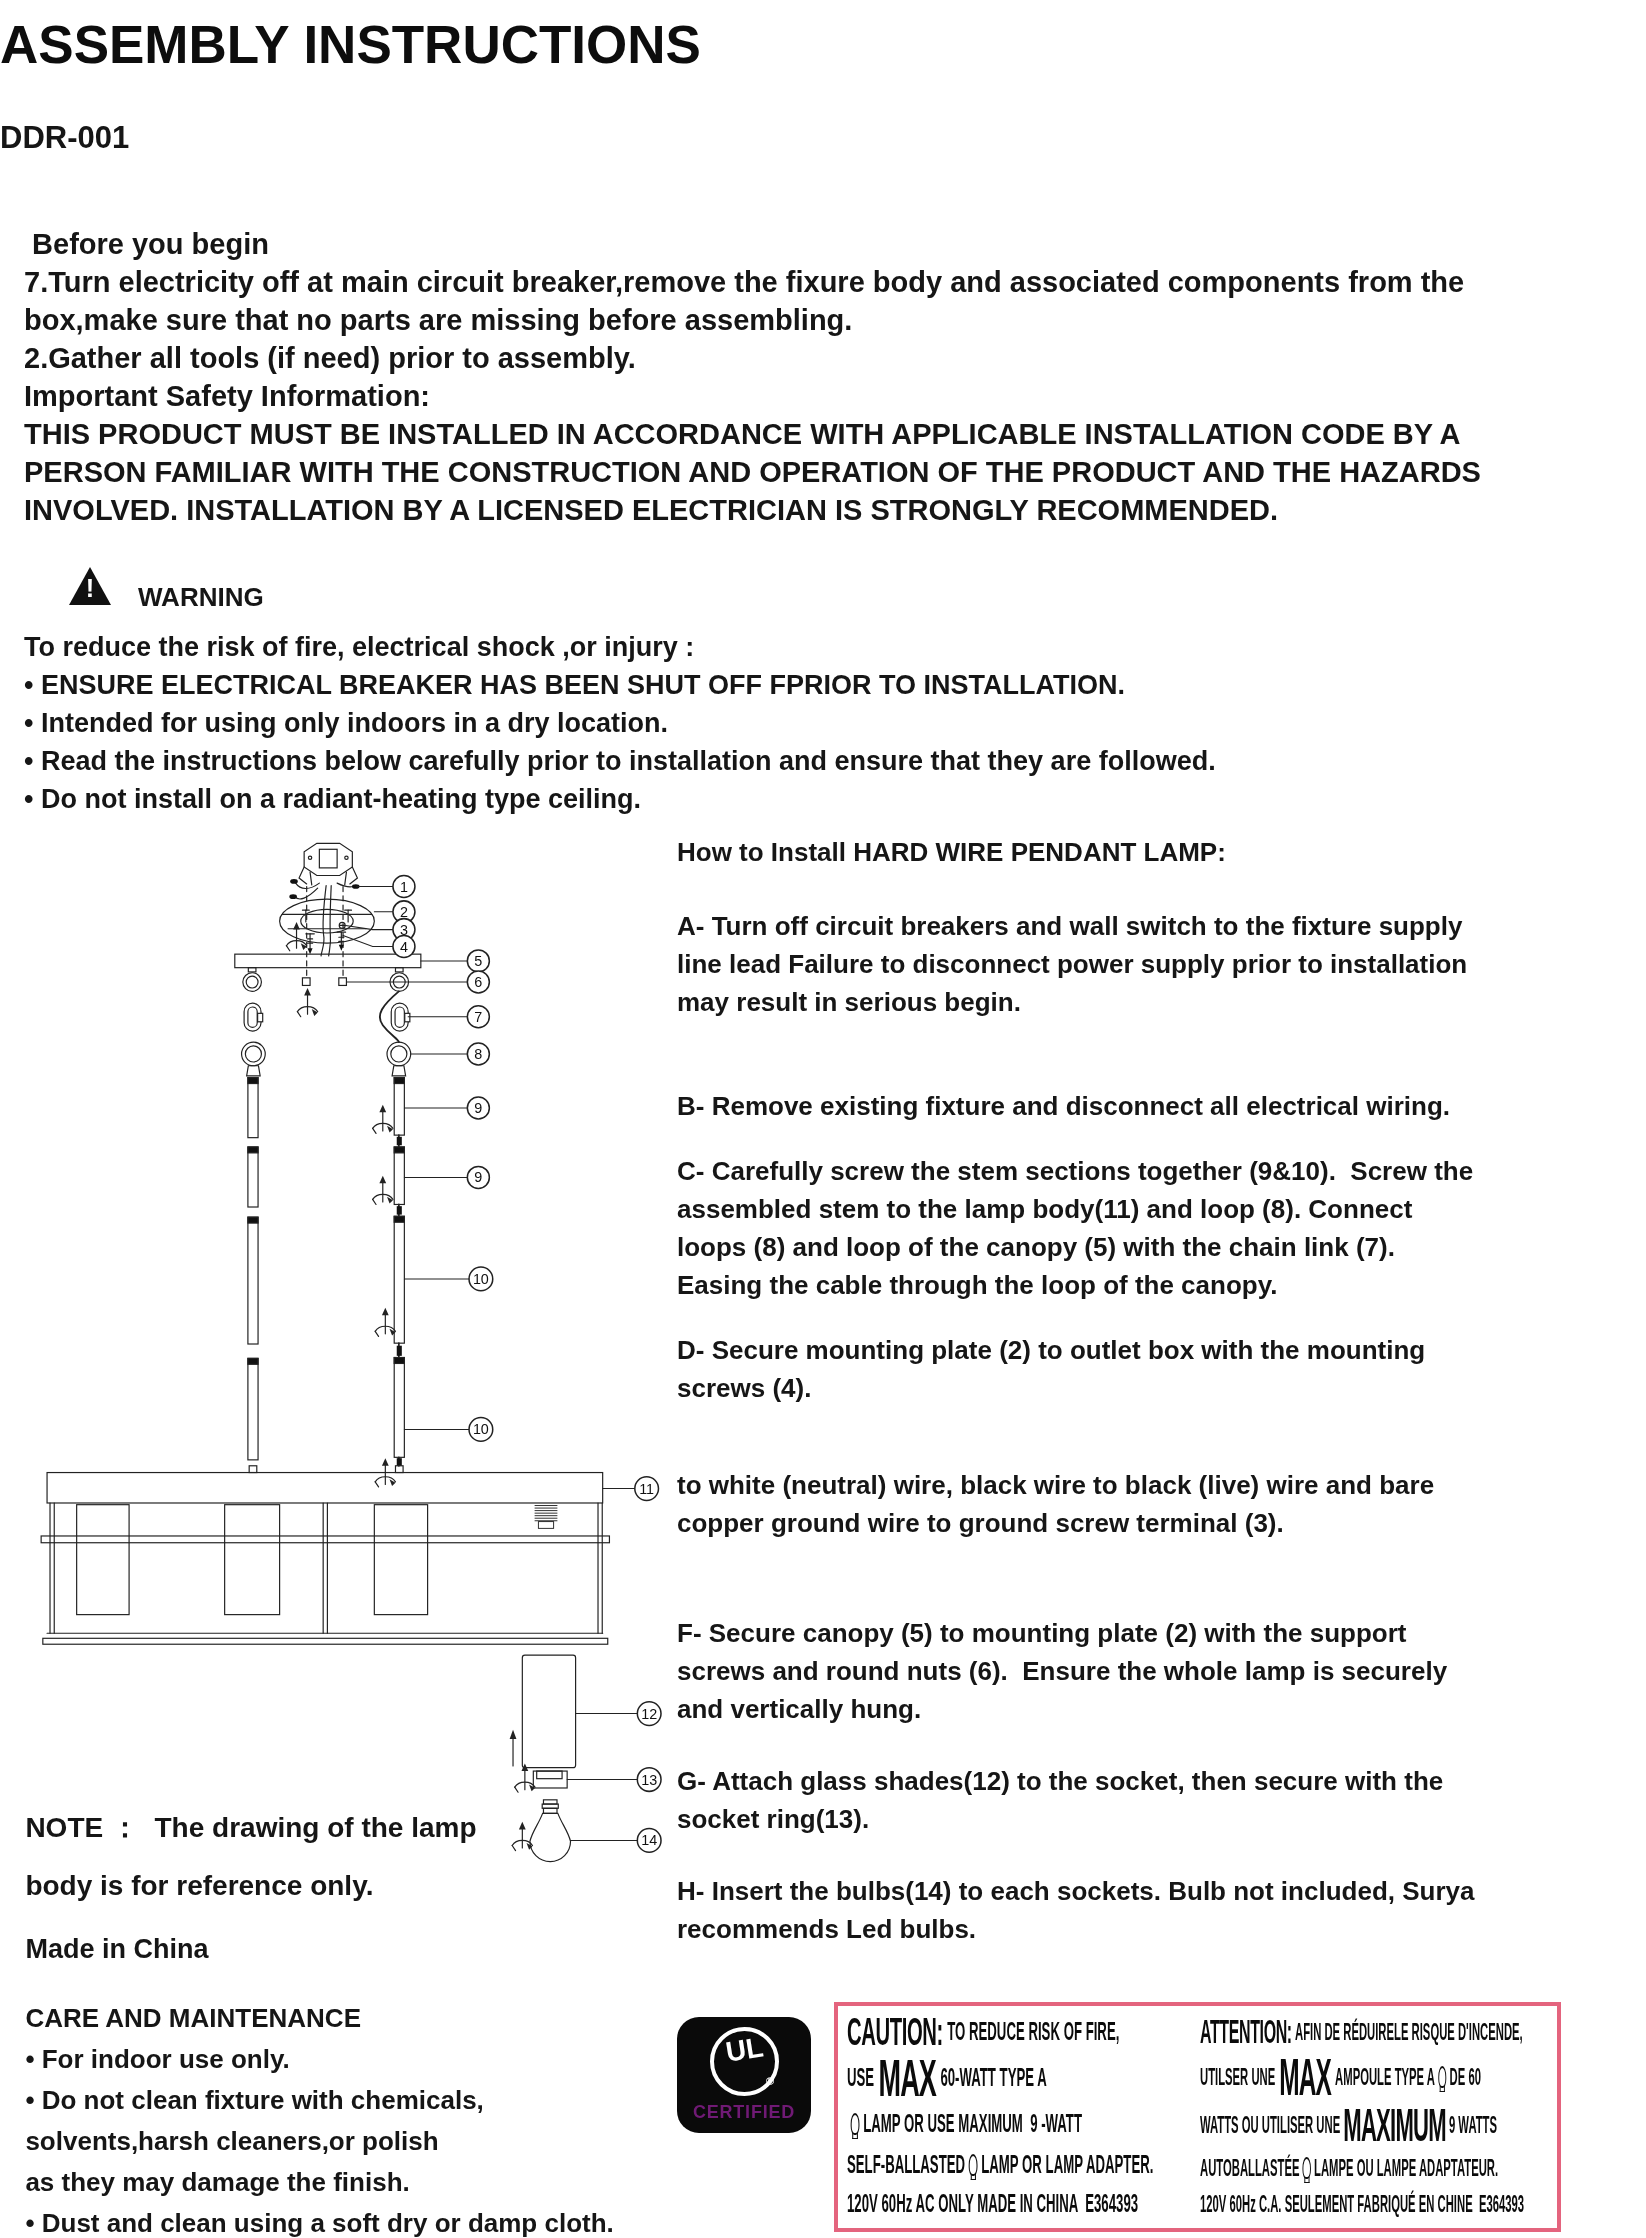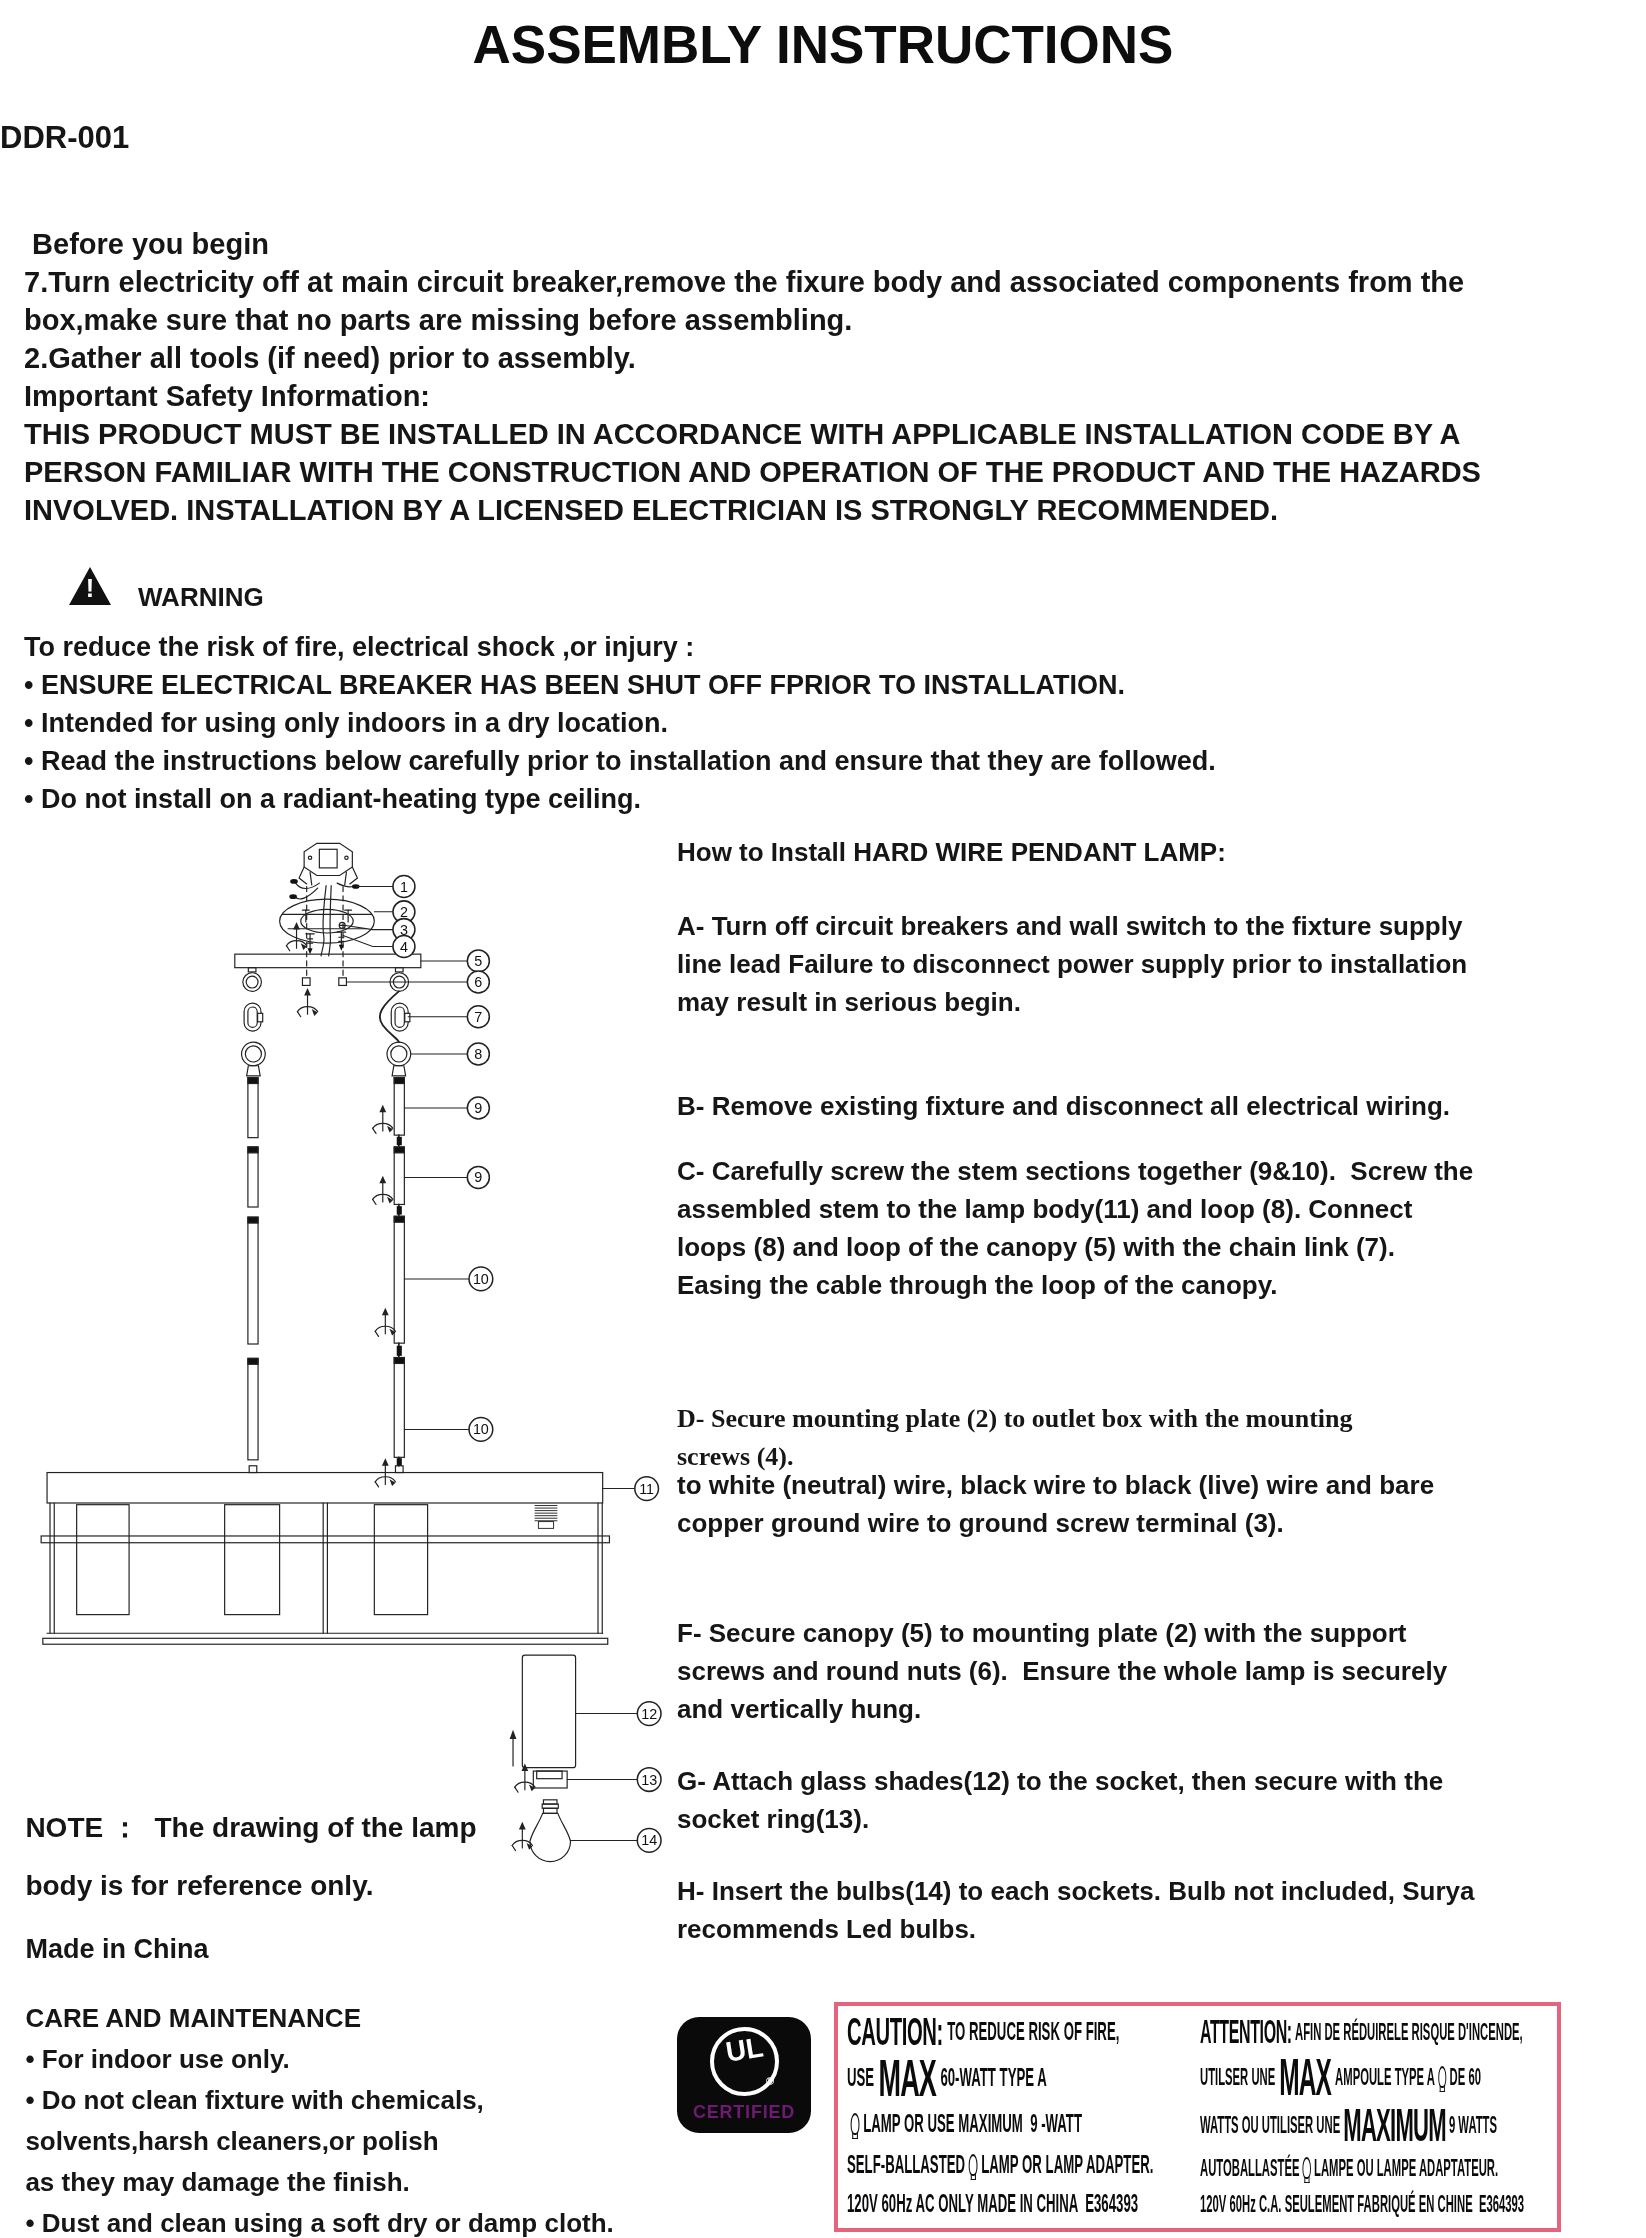--- a/index.html
+++ b/index.html
@@ -3,21 +3,21 @@
 <meta charset="utf-8">
 <style>
   html,body{margin:0;padding:0;}
   body{
     width:1646px;height:2239px;position:relative;background:#ffffff;
     font-family:"Liberation Sans",sans-serif;color:#161616;overflow:hidden;
   }
   .abs{position:absolute;}
   .line{white-space:pre;font-weight:bold;}
   
-  .title{left:0;top:13.5px;width:1646px;text-align:center;font-size:53px;font-weight:bold;letter-spacing:0px;color:#0d0d0d;}
+  .title{left:0;top:13.5px;width:1646px;text-align:left;font-size:53px;font-weight:bold;letter-spacing:0px;color:#0d0d0d;}
   .model{left:0;top:120px;width:1646px;text-align:left;font-size:31px;font-weight:bold;}
   
   .intro{left:24px;top:225px;font-size:29px;line-height:38px;}
   
   .warn-tri{left:69px;top:567px;width:42px;height:38px;background:#111;
     clip-path:polygon(50% 0,100% 100%,0 100%);}
   .warn-excl{left:69px;top:574px;width:42px;text-align:center;color:#fff;font-size:25.4px;font-weight:bold;}
   .warn-label{left:138px;top:582px;font-size:26px;font-weight:bold;}
   .warn-body{left:24px;top:628px;font-size:27px;line-height:38px;}
   
@@ -87,21 +87,21 @@
 </div>
 <div class="abs howto" style="top:1087px;">
   <div class="line">B- Remove existing fixture and disconnect all electrical wiring.</div>
 </div>
 <div class="abs howto" style="top:1152px;">
   <div class="line">C- Carefully screw the stem sections together (9&amp;10).  Screw the</div>
   <div class="line">assembled stem to the lamp body(11) and loop (8). Connect</div>
   <div class="line">loops (8) and loop of the canopy (5) with the chain link (7).</div>
   <div class="line">Easing the cable through the loop of the canopy.</div>
 </div>
-<div class="abs howto" style="top:1400px;font-family:Liberation Serif, serif;">
+<div class="abs howto" style="top:1331px;">
   <div class="line">D- Secure mounting plate (2) to outlet box with the mounting</div>
   <div class="line">screws (4).</div>
 </div>
 <div class="abs howto" style="top:1466px;">
   <div class="line">to white (neutral) wire, black wire to black (live) wire and bare</div>
   <div class="line">copper ground wire to ground screw terminal (3).</div>
 </div>
 <div class="abs howto" style="top:1614px;">
   <div class="line">F- Secure canopy (5) to mounting plate (2) with the support</div>
   <div class="line">screws and round nuts (6).  Ensure the whole lamp is securely</div>

